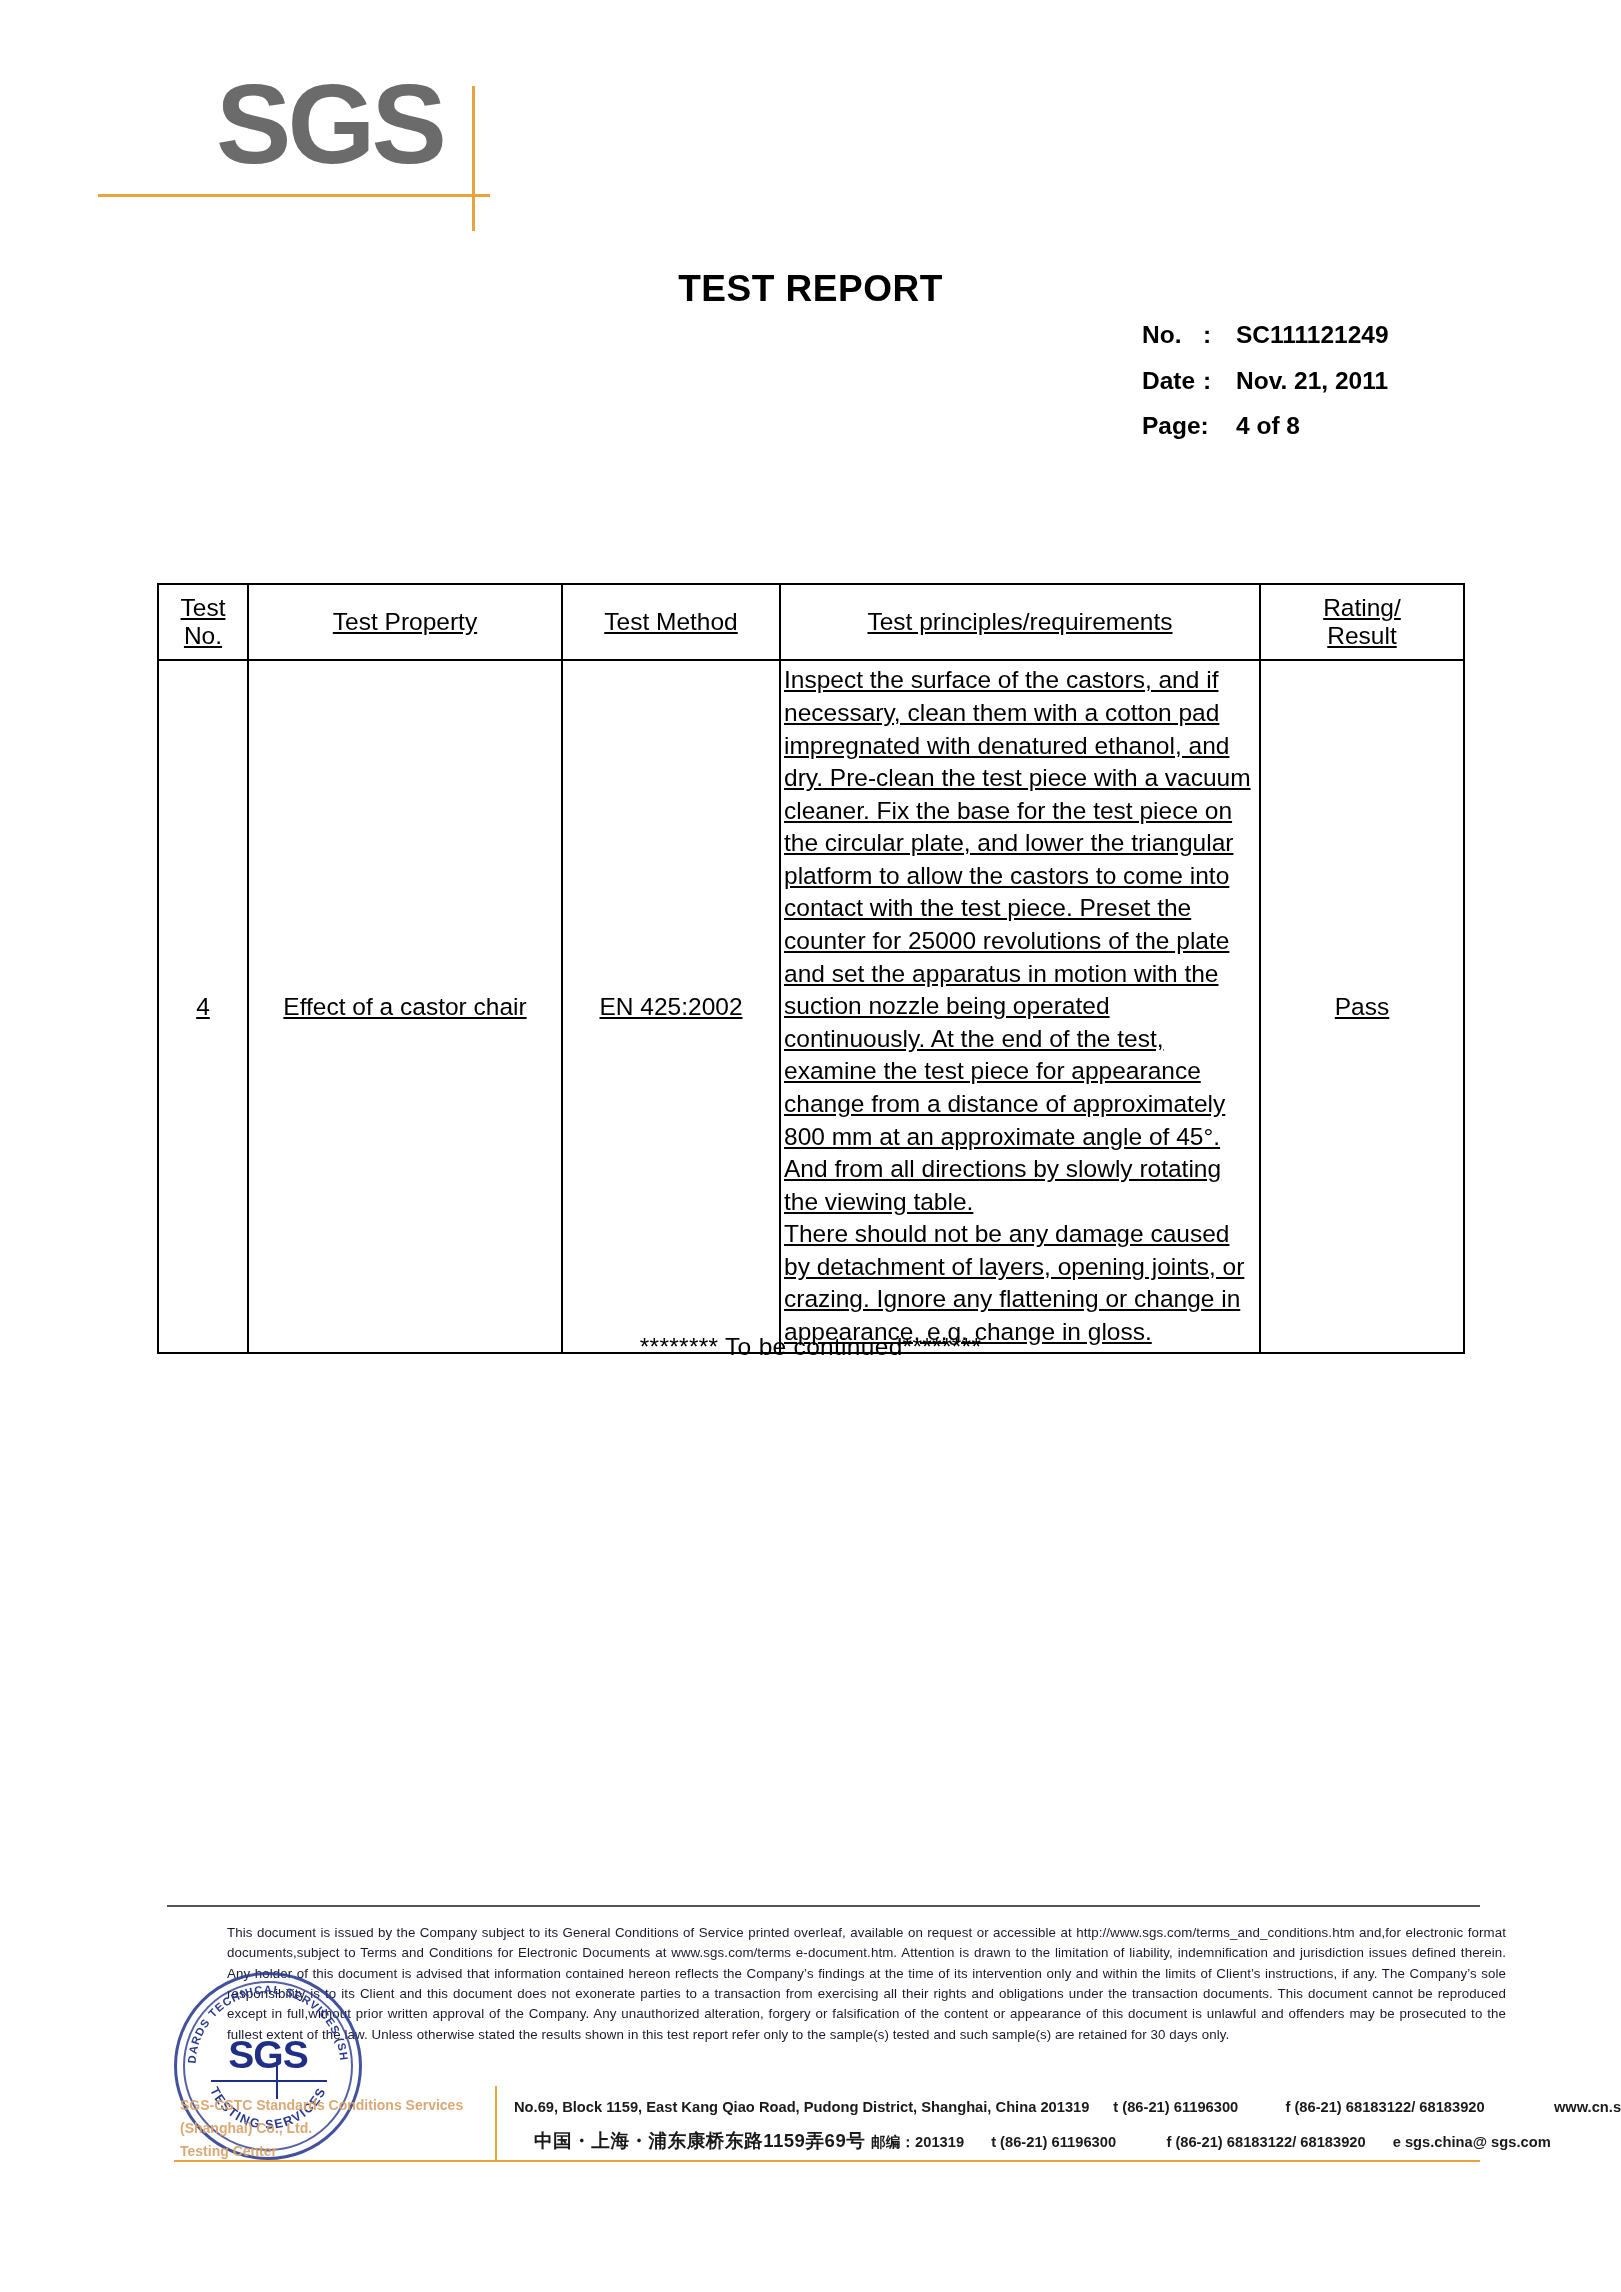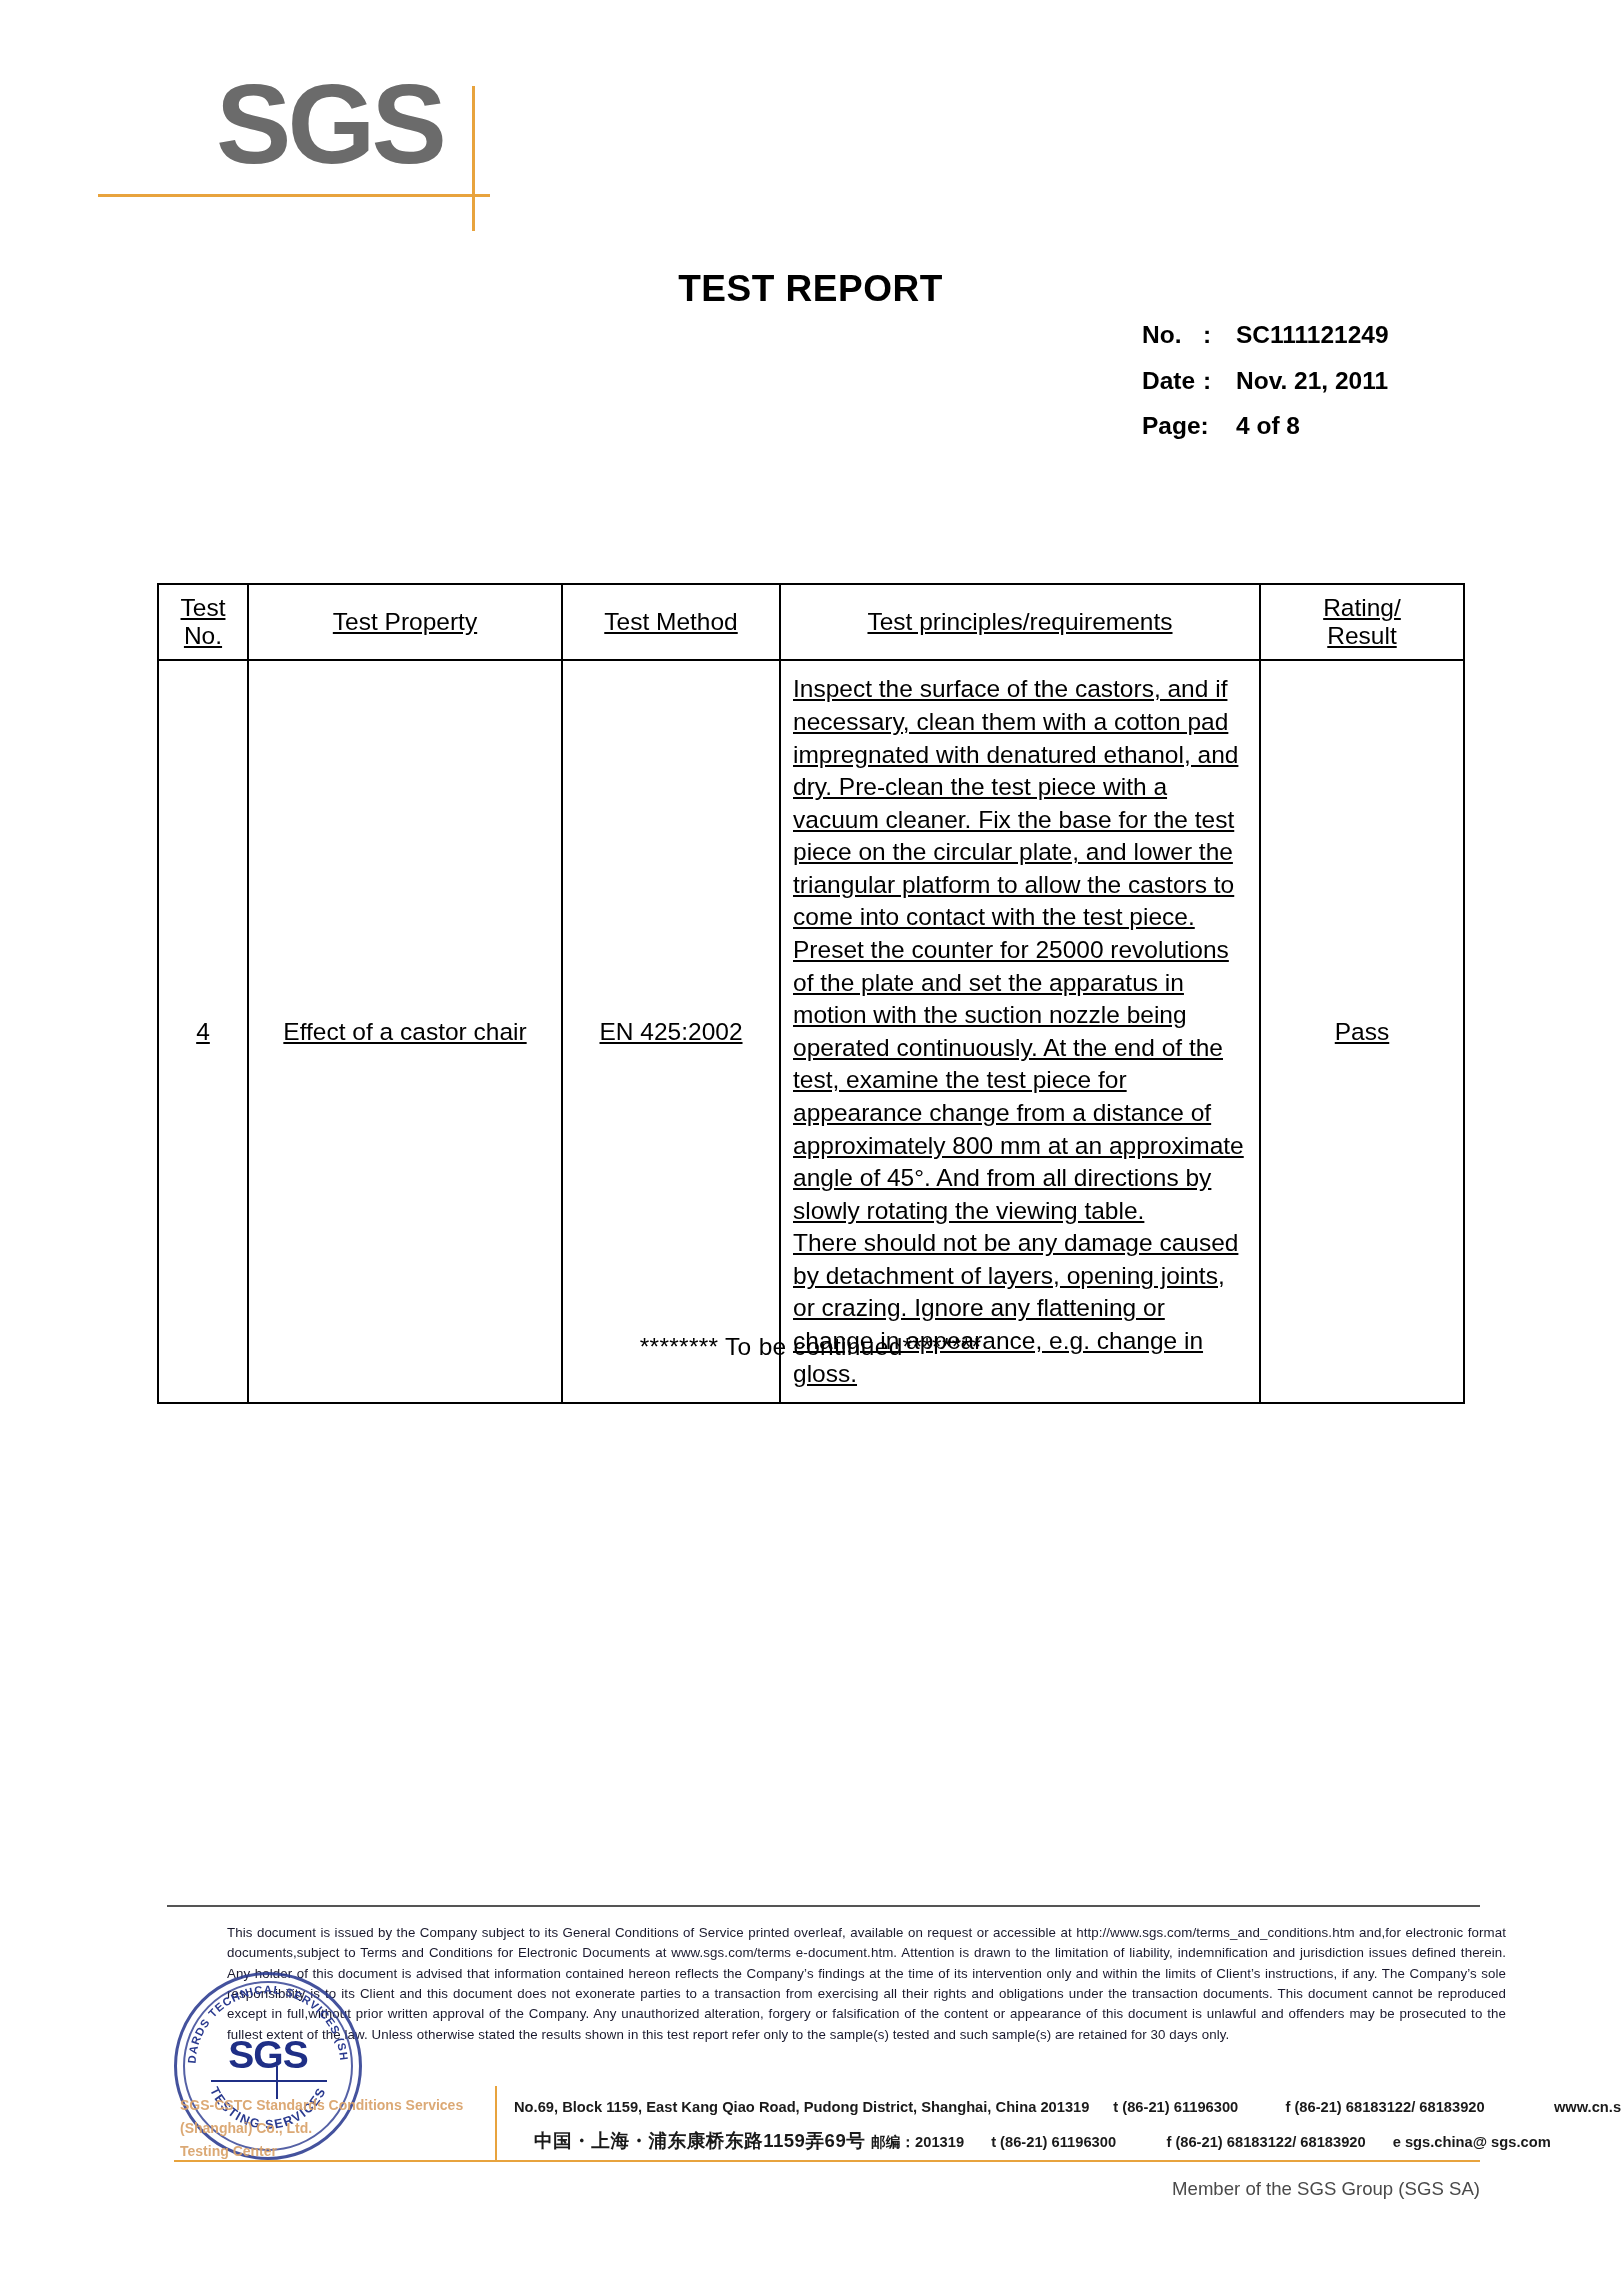--- a/index.html
+++ b/index.html
@@ -92,21 +92,21 @@
     position: absolute;
     left: 157px;
     top: 583px;
     width: 1306px;
     border-collapse: collapse;
     table-layout: fixed;
     text-decoration: underline;
   }
   .tbl th, .tbl td {
     border: 2px solid #000000;
-    padding: 12px;
+    padding: 3px;
     font-weight: normal;
     font-size: 24.5px;
     vertical-align: middle;
   }
   .tbl thead th {
     text-align: center;
     padding: 8.8px 2px 9.8px 2px;
     line-height: 1.14;
   }
   .col-no    { width: 90px; }
@@ -397,16 +397,15 @@
     <span class="gap1"></span>
     <span class="small">t (86-21) 61196300</span>
     <span class="gap2"></span>
     <span class="small">f (86-21) 68183122/ 68183920</span>
     <span class="gap1"></span>
     <span class="small">e  sgs.china@ sgs.com</span>
   </div>
 
   <div class="addr-rule"></div>
 
-  <div class="member">Member of the SGS Group (SGS SA)</div>
 
 </div>
 
 
 </body></html>

